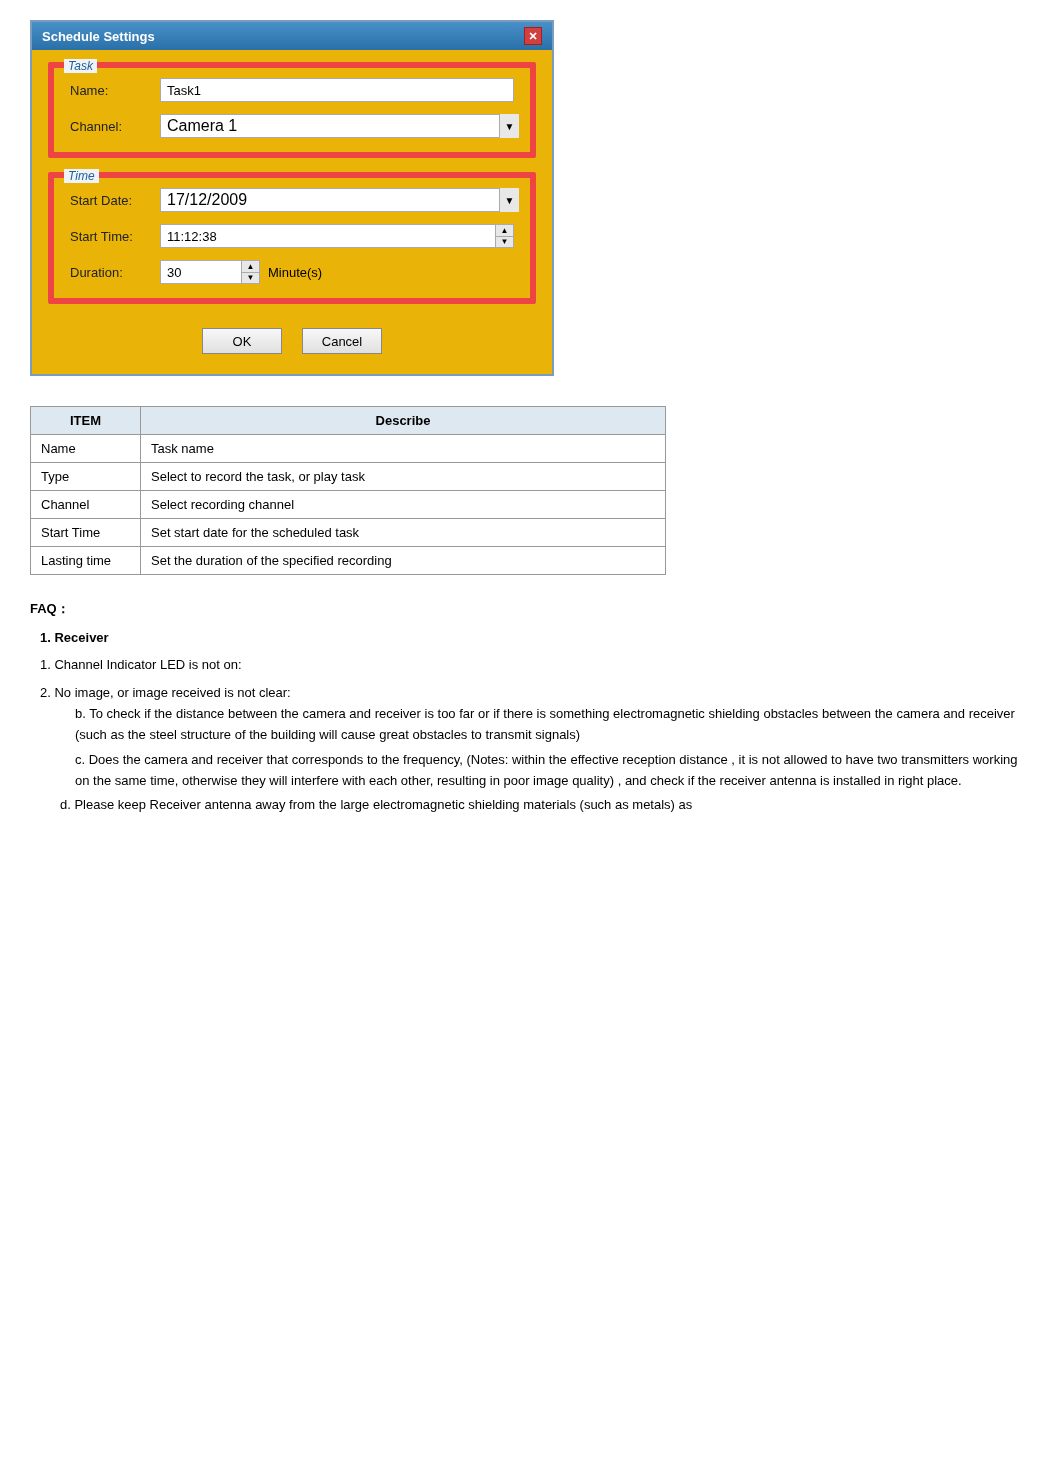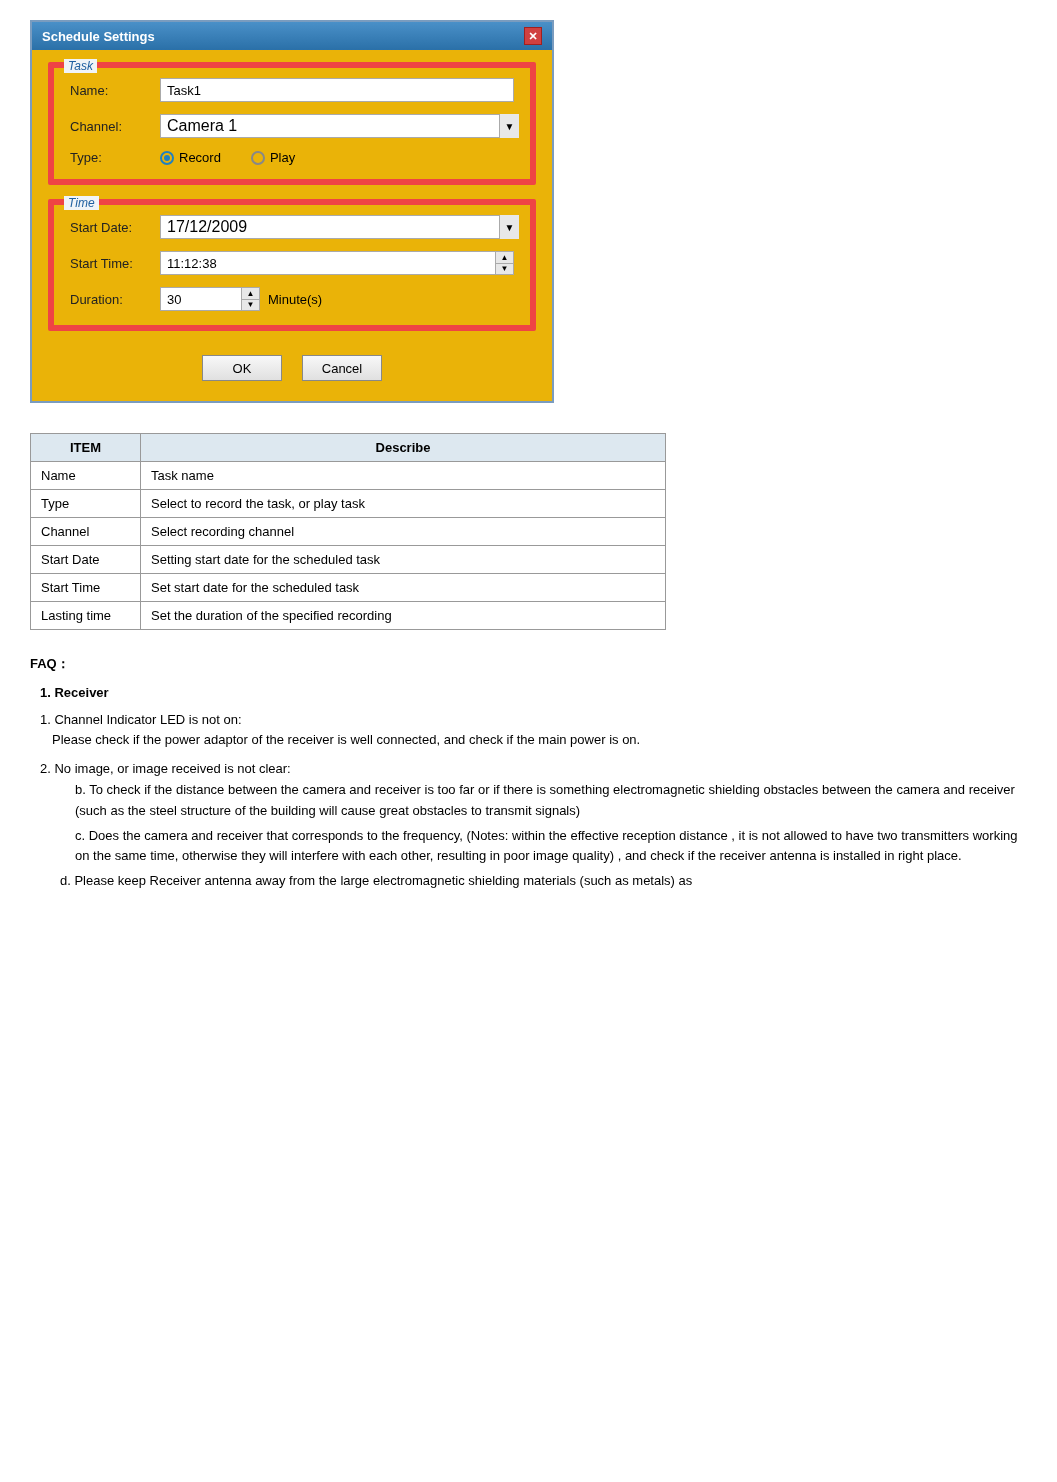--- a/index.html
+++ b/index.html
@@ -274,35 +274,20 @@
       </div>
 
       <div class="form-row">
         <span class="form-label">Channel:</span>
         <div class="select-wrapper">
           <span class="select-value">Camera 1</span>
           <div class="select-arrow">▼</div>
         </div>
       </div>
 
-      <div class="form-row">
-        <span class="form-label">Type:</span>
-        <div class="radio-group">
-          <div class="radio-item">
-            <div class="radio-circle selected">
-              <div class="radio-dot"></div>
-            </div>
-            <span>Record</span>
-          </div>
-          <div class="radio-item">
-            <div class="radio-circle"></div>
-            <span>Play</span>
-          </div>
-        </div>
-      </div>
     </div>
 
     <div class="field-group">
       <span class="field-group-legend">Time</span>
 
       <div class="form-row">
         <span class="form-label">Start Date:</span>
         <div class="select-wrapper">
           <span class="select-value">17/12/2009</span>
           <div class="select-arrow">▼</div>
@@ -357,40 +342,35 @@
       </tr>
       <tr>
         <td>Type</td>
         <td>Select to record the task, or play task</td>
       </tr>
       <tr>
         <td>Channel</td>
         <td>Select recording channel</td>
       </tr>
       <tr>
-        <td>Start Date</td>
-        <td>Setting start date for the scheduled task</td>
-      </tr>
-      <tr>
         <td>Start Time</td>
         <td>Set start date for the scheduled task</td>
       </tr>
       <tr>
         <td>Lasting time</td>
         <td>Set the duration of the specified recording</td>
       </tr>
     </tbody>
 </table>
 
 <div class="faq-section">
   <div class="faq-title">FAQ：</div>
   <div class="faq-h1">1. Receiver</div>
   <div class="faq-item">
     <div>1. Channel Indicator LED is not on:</div>
-    <div style="padding-left:12px;">Please check if the power adaptor of the receiver is well connected, and check if the main power is on.</div>
   </div>
   <div class="faq-item">
     <div>2. No image, or image received is not clear:</div>
     <div class="faq-sub-sub-item">b. To check if the distance between the camera and receiver is too far or if there is something electromagnetic shielding obstacles between the camera and receiver (such as the steel structure of the building will cause great obstacles to transmit signals)</div>
     <div class="faq-sub-sub-item">c. Does the camera and receiver that corresponds to the frequency, (Notes: within the effective reception distance , it is not allowed to have two transmitters working on the same time, otherwise they will interfere with each other, resulting in poor image quality) , and check if the receiver antenna is installed in right place.</div>
     <div class="faq-sub-item">d. Please keep Receiver antenna away from the large electromagnetic shielding materials (such as metals) as</div>
   </div>
 </div>
 
 </body></html>

